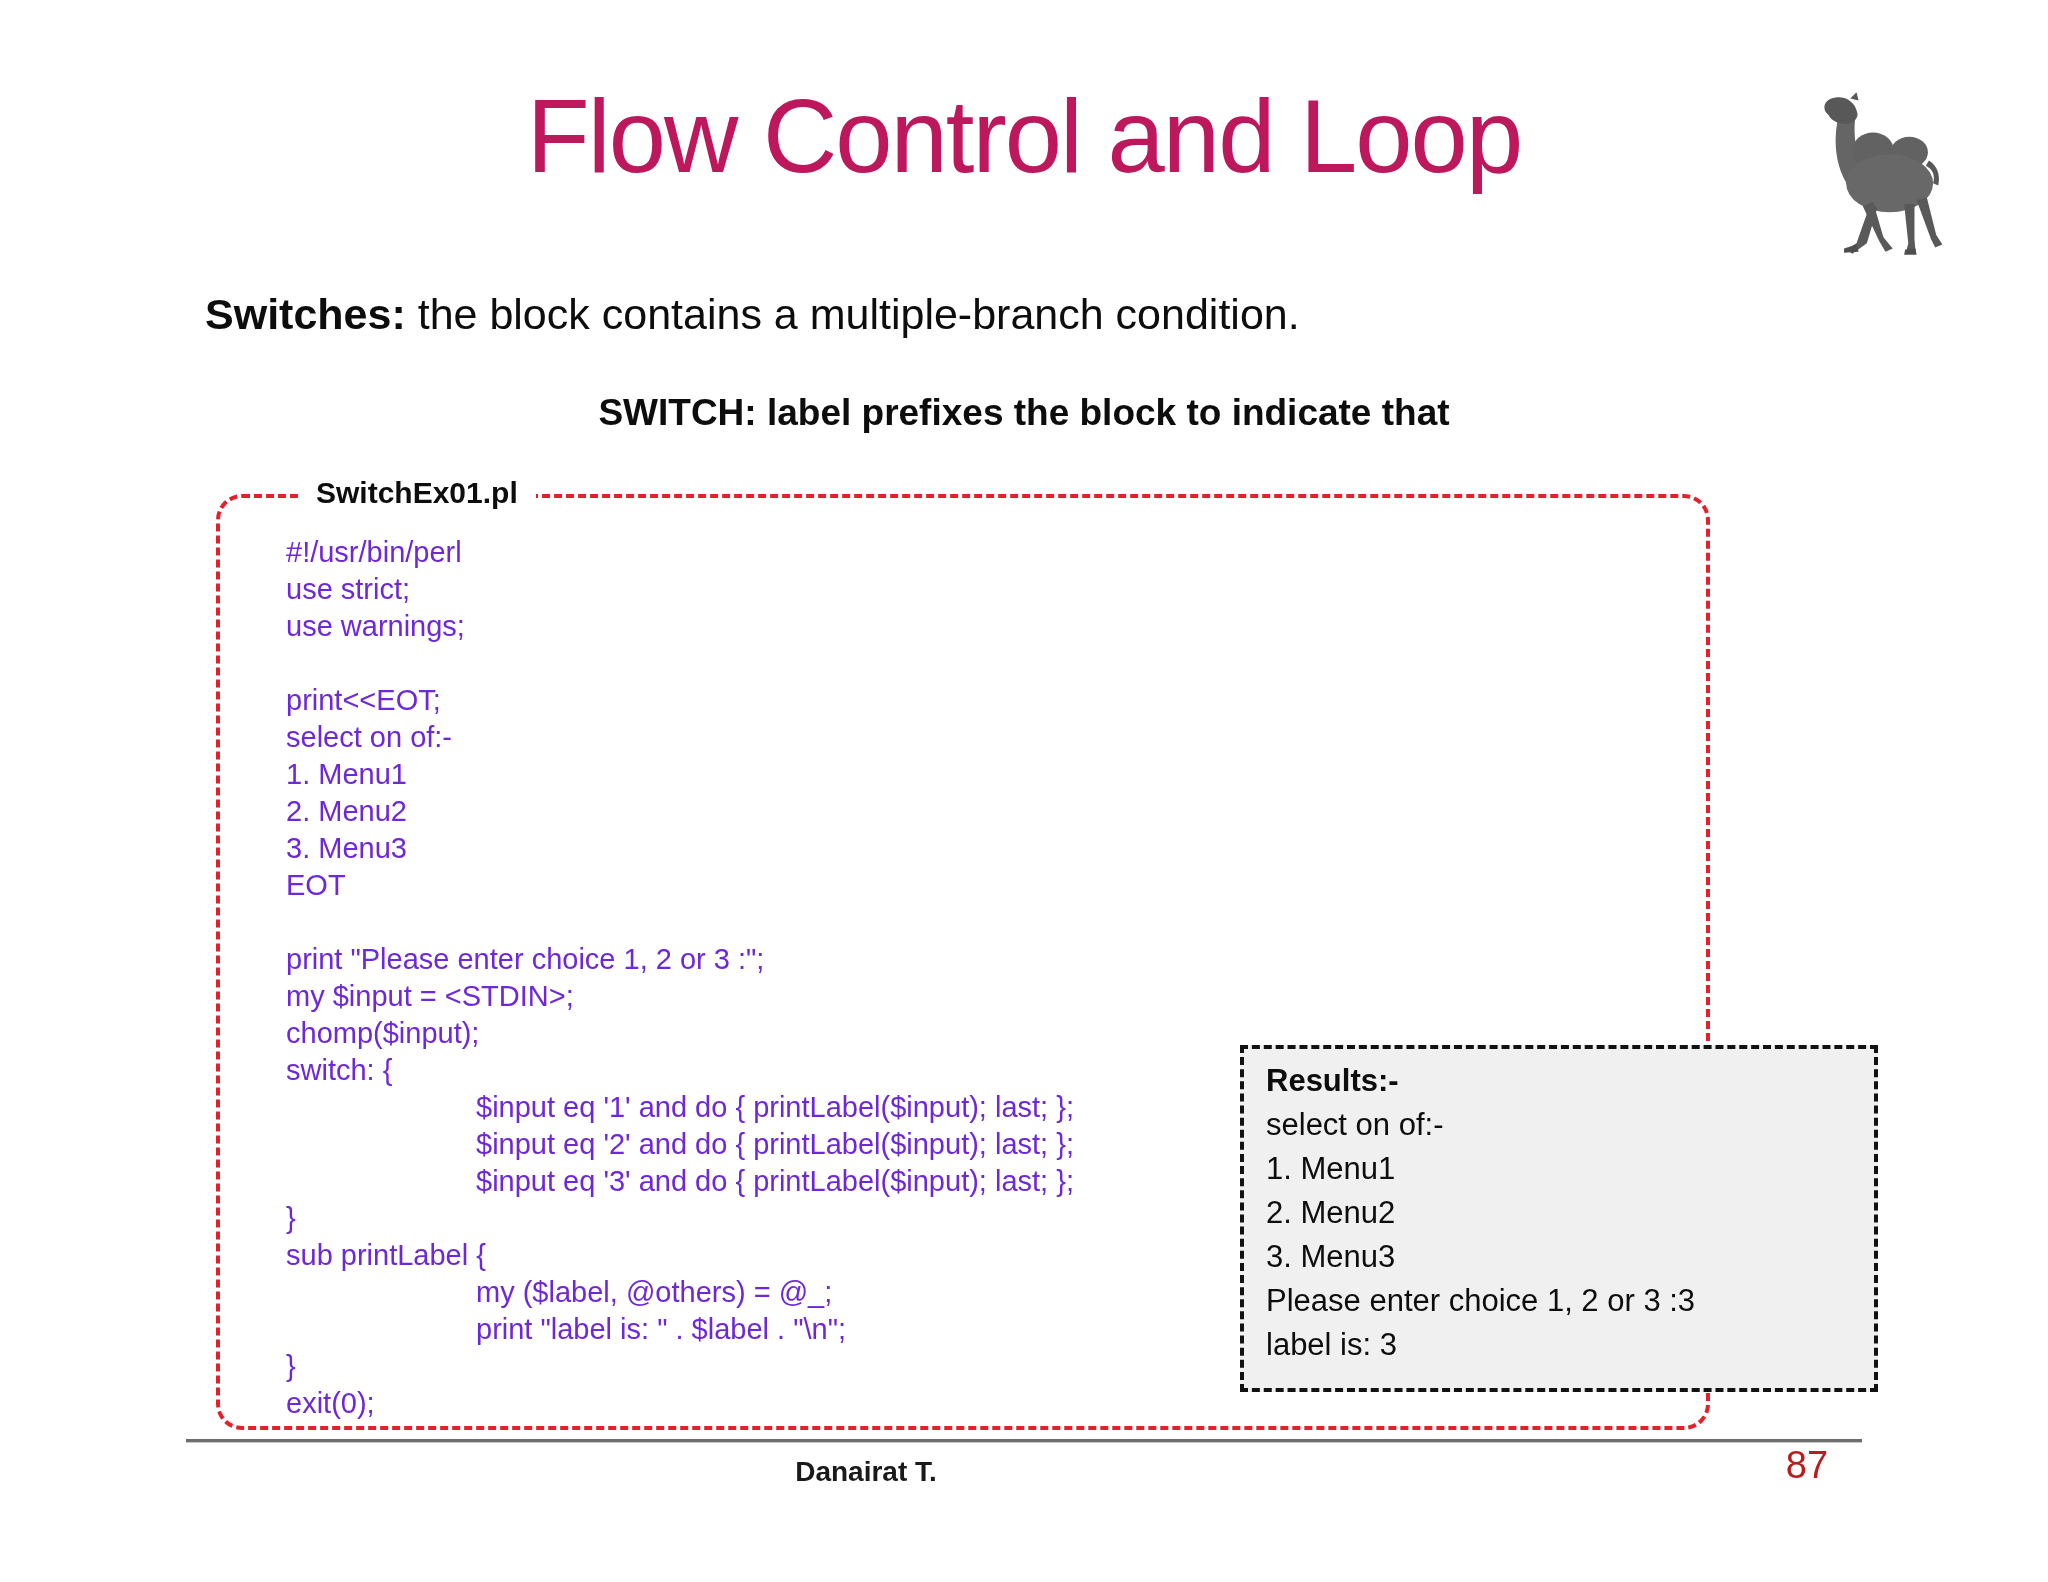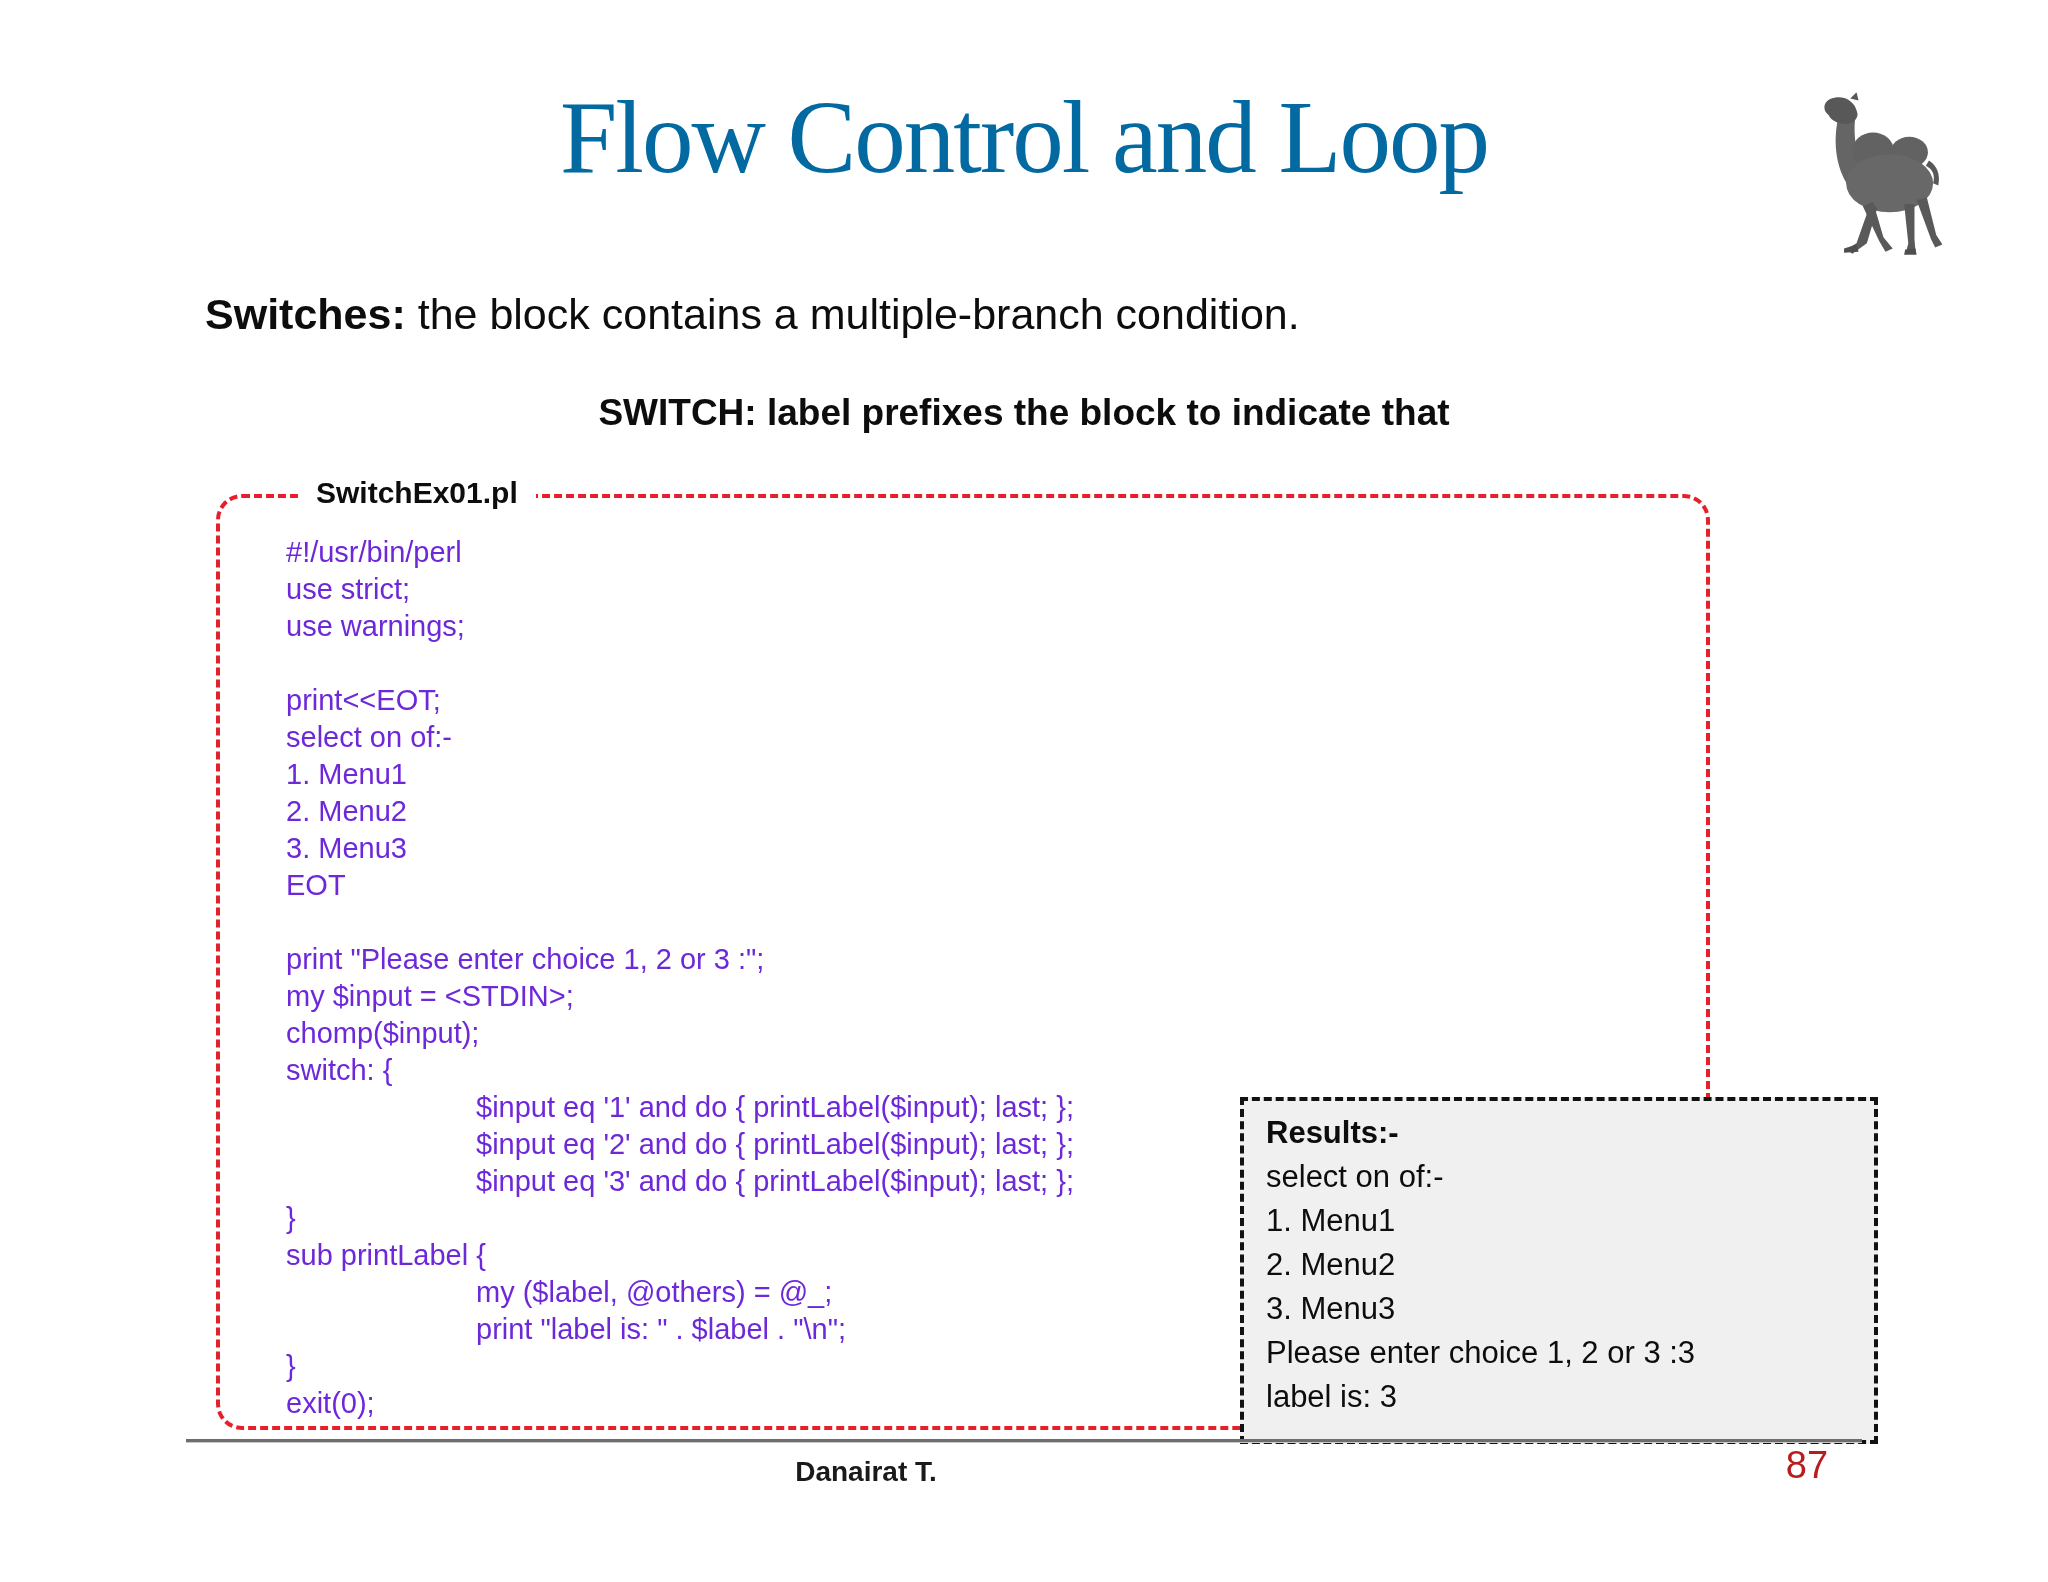--- a/index.html
+++ b/index.html
@@ -11,22 +11,21 @@
     color:#111;
     overflow:hidden;
   }
   
   .title{
     position:absolute;left:0;top:78px;width:2048px;
     text-align:center;
     font-size:103px;
     font-weight:400;
     letter-spacing:-2px;
-    color:#0369a1;
-    font-family:Liberation Serif, serif;
+    color:#be185d;
   }
   
   .camel{position:absolute;left:1813px;top:86px;width:145px;height:176px;}
   
   .switches-line{
     position:absolute;left:205px;top:290px;
     font-size:43px;color:#0d0d0d;white-space:nowrap;
   }
   .switches-line b{font-weight:700;text-align:center;}
   
@@ -51,21 +50,21 @@
     white-space:nowrap;
   }
   .code-lines{
     position:absolute;left:66px;top:36px;right:20px;
     font-size:29px;line-height:37px;color:#6d28d9;
     white-space:pre;
   }
   .code-lines .ind{padding-left:190px;}
   
   .results-box{
-    position:absolute;left:1240px;top:1097px;
+    position:absolute;left:1240px;top:1045px;
     width:608px;height:329px;
     background:#f0f0f0;
     border:4px dashed #121212;
     z-index:2;
     padding:10px 0 0 22px;
     box-sizing:content-box;
   }
   .results-heading{font-size:31px;line-height:44px;font-weight:700;color:#0d0d0d;}
   .results-lines div{font-size:31px;line-height:44px;color:#0d0d0d;white-space:nowrap;}
   

